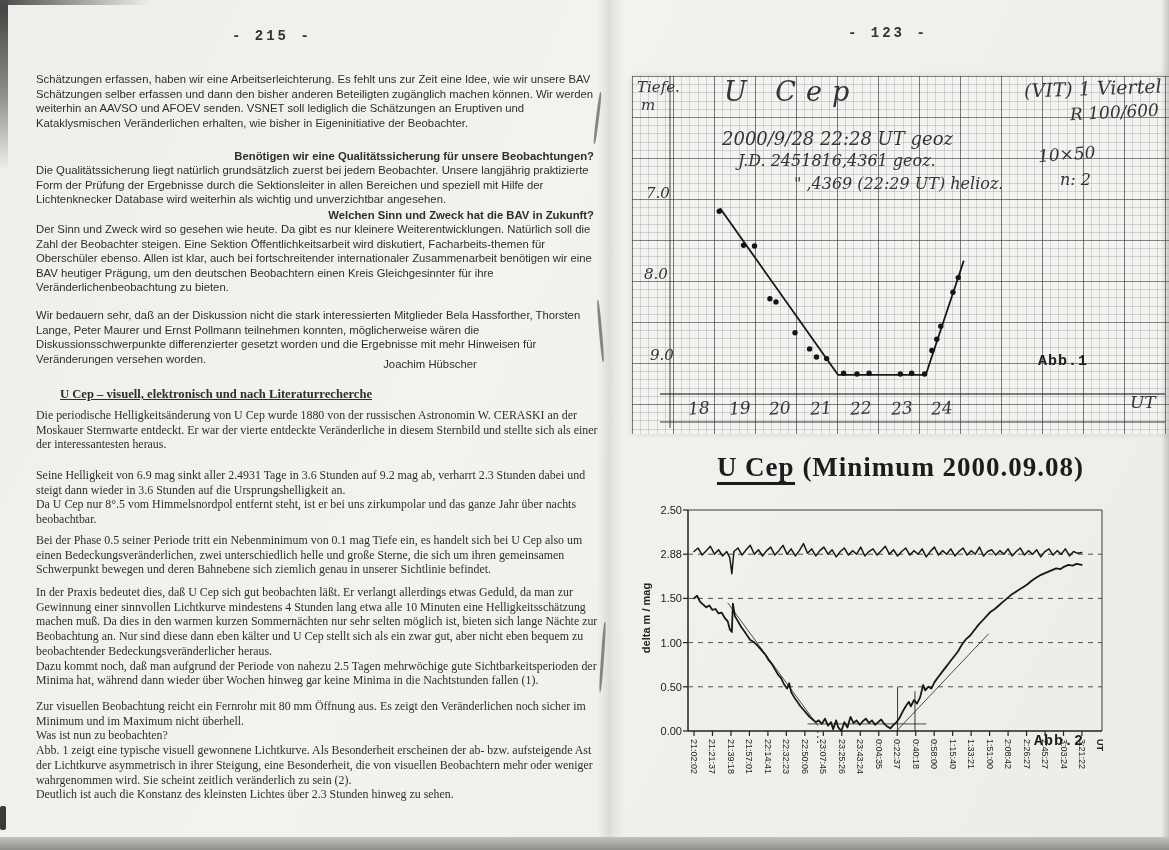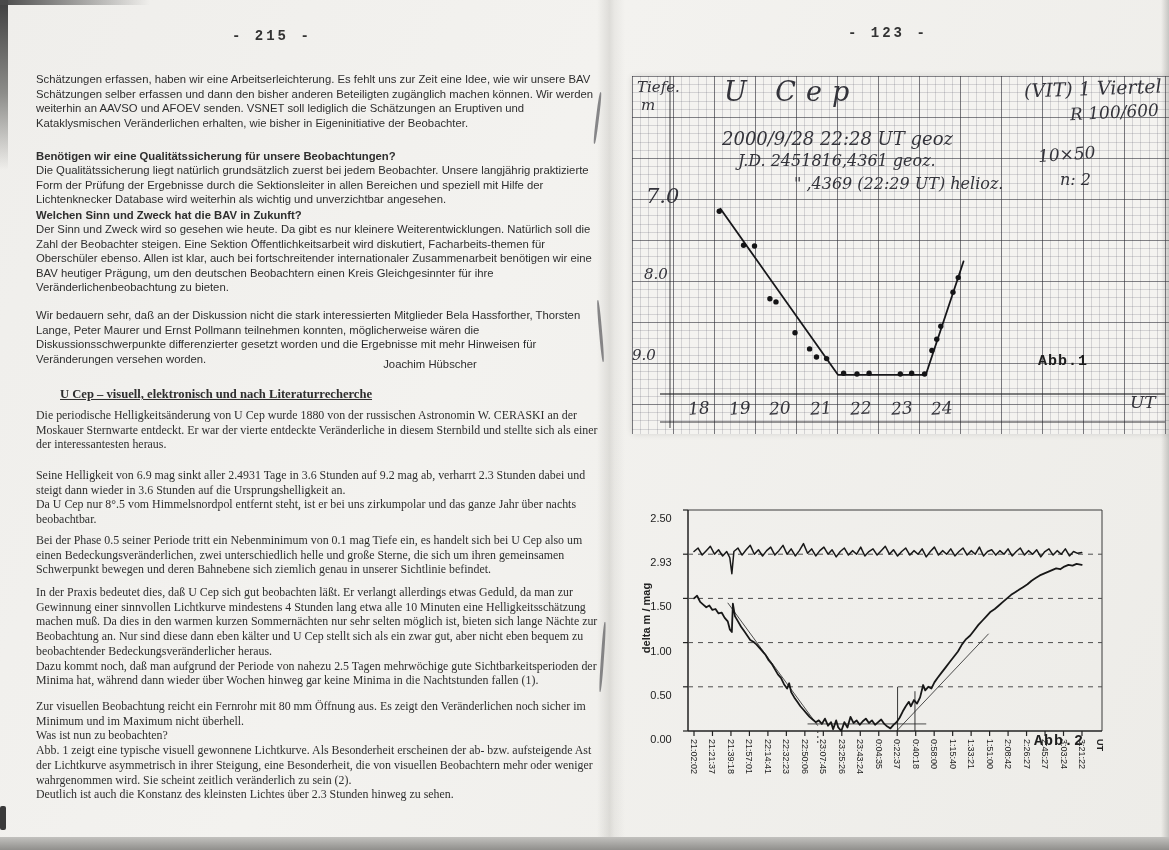--- a/index.html
+++ b/index.html
@@ -17,21 +17,21 @@
         background:linear-gradient(to bottom,#c2c1be,#908f8c);}
   .edge-right{position:absolute;left:1161px;top:0;width:8px;height:850px;
         background:linear-gradient(to right,transparent,rgba(90,90,88,.28));}
   .blot1{position:absolute;left:0;top:806px;width:6px;height:24px;background:#3a3a3a;border-radius:2px;}
   .squig{position:absolute;width:3px;background:#4c4c50;opacity:.65;border-radius:40%;}
   
   .pgnum{position:absolute;font-family:"Liberation Mono",monospace;font-weight:bold;
          font-size:14px;letter-spacing:3px;color:#333;}
   .txt{position:absolute;left:36px;width:558px;font-size:11.3px;line-height:14.6px;
        color:#2e2e2e;white-space:pre-line;}
-  .bold{font-weight:bold;}
+  .bold{font-weight:bold;text-align:right;}
   .serif{font-family:"Liberation Serif",serif;font-size:11.9px;line-height:14.7px;width:562px;}
   .art-head{font-family:"Liberation Serif",serif;font-weight:bold;font-size:12.6px;
             text-decoration:underline;margin-left:24px;}
   .sig{left:330px;width:200px;text-align:center;}
   
   .abb1{position:absolute;left:632px;top:76px;width:537px;height:358px;
         background-color:#f4f3f0;
         background-image:
           repeating-linear-gradient(to right, rgba(45,45,52,.55) 0 1px, transparent 1px 41px),
           repeating-linear-gradient(to bottom, rgba(45,45,52,.5) 0 1px, transparent 1px 41px),
@@ -43,22 +43,22 @@
         color:#33333a;white-space:nowrap;}
   .figlab{position:absolute;font-family:"Liberation Mono",monospace;font-weight:bold;
           font-size:15px;color:#1d1d1d;letter-spacing:1px;}
   
   .abb2{position:absolute;left:632px;top:450px;width:537px;height:380px;}
   .abb2-title{position:absolute;left:0;top:2px;width:537px;text-align:center;
               font-family:"Liberation Serif",serif;font-weight:bold;font-size:27px;
               letter-spacing:1px;color:#1c1c1c;white-space:nowrap;}
   .abb2-title .ustar{border-bottom:3px solid #1c1c1c;padding-bottom:0px;}
   .abb2 svg{position:absolute;left:0;top:50px;}
-  .ytick{position:absolute;width:42px;text-align:center;font-size:11px;color:#222;
-         font-family:"Liberation Sans",sans-serif;margin-top:8px;}
+  .ytick{position:absolute;width:42px;text-align:right;font-size:11px;color:#222;
+         font-family:"Liberation Sans",sans-serif;}
   .xtick{position:absolute;font-size:9px;color:#222;white-space:nowrap;
          transform-origin:0 0;transform:rotate(90deg);font-family:"Liberation Sans",sans-serif;}
   .ylab{position:absolute;font-size:11px;font-weight:bold;color:#222;white-space:nowrap;
         transform:translate(-50%,-50%) rotate(-90deg);}
 </style>
 </head>
 <body>
 
 <div class="stage">
 
@@ -137,26 +137,29 @@
 
     <span class="figlab" style="left:406px;top:277px;">Abb.1</span>
 
   <span class="hand" style="left: 56px; top: 322px; font-size: 17px; transform: rotate(-4deg);">18</span>
       <span class="hand" style="left: 96.5px; top: 322px; font-size: 17px; transform: rotate(-4deg);">19</span>
       <span class="hand" style="left: 137px; top: 322px; font-size: 17px; transform: rotate(-4deg);">20</span>
       <span class="hand" style="left: 177.5px; top: 322px; font-size: 17px; transform: rotate(-4deg);">21</span>
       <span class="hand" style="left: 218px; top: 322px; font-size: 17px; transform: rotate(-4deg);">22</span>
       <span class="hand" style="left: 258.5px; top: 322px; font-size: 17px; transform: rotate(-4deg);">23</span>
       <span class="hand" style="left: 299px; top: 322px; font-size: 17px; transform: rotate(-4deg);">24</span>
-      <span class="hand" style="left: 14px; top: 108px; font-size: 21px;">7.0</span>
+      <span class="hand" style="left: 14px; top: 108px; font-size: 15px;">7.0</span>
       <span class="hand" style="left: 12px; top: 189px; font-size: 15px;">8.0</span>
-      <span class="hand" style="left: 0; top: 270px; font-size: 15px;">9.0</span>
+      <span class="hand" style="left: 18px; top: 270px; font-size: 15px;">9.0</span>
     </div>
 
   <div class="abb2">
+    <div class="abb2-title">
+      <span class="ustar">U Cep</span><span> (Minimum 2000.09.08)</span>
+    </div>
     <svg id="abb2-svg" width="537" height="330" viewBox="0 0 537 330">
         <line x1="56" y1="10" x2="470" y2="10" stroke="#3a3a3a" stroke-width="1"></line>
         <line x1="470" y1="10" x2="470" y2="231" stroke="#3a3a3a" stroke-width="1"></line>
         <line x1="56" y1="10" x2="56" y2="231" stroke="#222" stroke-width="1.5"></line>
         <line x1="56" y1="231" x2="470" y2="231" stroke="#222" stroke-width="1.5"></line>
         <line x1="56" y1="186.8" x2="470" y2="186.8" stroke="#4d4d4d" stroke-width="1" stroke-dasharray="5 5"></line>
         <line x1="56" y1="142.6" x2="470" y2="142.6" stroke="#4d4d4d" stroke-width="1" stroke-dasharray="5 5"></line>
         <line x1="56" y1="98.39999999999998" x2="470" y2="98.39999999999998" stroke="#4d4d4d" stroke-width="1" stroke-dasharray="5 5"></line>
         <line x1="56" y1="54.19999999999999" x2="470" y2="54.19999999999999" stroke="#4d4d4d" stroke-width="1" stroke-dasharray="5 5"></line>
         <line x1="51" y1="10" x2="56" y2="10" stroke="#222" stroke-width="1.2"></line>
@@ -193,21 +196,21 @@
         <line x1="264.554" y1="231" x2="356.62399999999997" y2="133.76" stroke="#222" stroke-width="0.8"></line>
         <line x1="265.577" y1="231" x2="265.577" y2="186.8" stroke="#222" stroke-width="0.9"></line>
         <line x1="282.96799999999996" y1="231" x2="282.96799999999996" y2="191.22" stroke="#222" stroke-width="0.9"></line>
         <polyline points="62,51.548 66.092,48.012 70.184,55.084 74.276,50.66399999999999 78.368,46.244 82.46,54.19999999999999 86.55199999999999,49.78 90.644,55.96799999999999 94.73599999999999,51.548 97.805,57.73599999999999 99.851,73.648 101.89699999999999,51.548 105.989,48.012 110.08099999999999,55.084 114.173,49.78 118.26499999999999,45.359999999999985 122.357,54.19999999999999 126.449,49.78 130.541,55.96799999999999 134.63299999999998,50.66399999999999 138.725,47.127999999999986 142.817,55.084 146.909,50.66399999999999 151.00099999999998,45.359999999999985 155.093,54.19999999999999 159.185,48.89599999999999 163.277,55.96799999999999 167.36899999999997,50.66399999999999 171.46099999999998,43.591999999999985 175.553,53.316 179.64499999999998,48.89599999999999 183.737,55.96799999999999 187.829,50.66399999999999 191.921,47.127999999999986 196.01299999999998,54.19999999999999 200.105,49.78 204.19699999999997,56.852000000000004 208.289,51.548 212.381,48.012 216.47299999999998,55.084 220.565,50.66399999999999 224.65699999999998,54.19999999999999 228.749,47.127999999999986 232.84099999999998,55.96799999999999 236.933,51.548 241.02499999999998,48.89599999999999 245.117,55.084 249.20899999999997,50.66399999999999 253.301,46.244 257.393,54.19999999999999 261.485,49.78 265.577,55.96799999999999 269.669,51.548 273.76099999999997,48.012 277.85299999999995,55.084 281.945,50.66399999999999 286.037,54.19999999999999 290.129,48.89599999999999 294.221,56.852000000000004 298.313,51.548 302.405,47.127999999999986 306.49699999999996,55.084 310.58899999999994,50.66399999999999 314.681,54.19999999999999 318.77299999999997,48.89599999999999 322.86499999999995,55.96799999999999 326.957,51.548 331.049,48.012 335.14099999999996,55.084 339.23299999999995,50.66399999999999 343.325,54.19999999999999 347.417,47.127999999999986 351.50899999999996,55.96799999999999 355.601,51.548 359.693,49.78 363.78499999999997,55.084 367.87699999999995,50.66399999999999 371.969,54.19999999999999 376.061,48.89599999999999 380.15299999999996,55.96799999999999 384.24499999999995,51.548 388.337,48.012 392.429,55.084 396.52099999999996,50.66399999999999 400.61299999999994,54.19999999999999 404.705,49.78 408.79699999999997,56.852000000000004 412.88899999999995,51.548 416.981,48.89599999999999 421.073,55.084 425.16499999999996,50.66399999999999 429.25699999999995,54.19999999999999 433.349,48.89599999999999 437.441,55.96799999999999 441.53299999999996,51.548 445.62499999999994,53.316 449.717,52.43199999999999" fill="none" stroke="#181818" stroke-width="1.5" stroke-linejoin="round" stroke-linecap="round"></polyline>
         <polyline points="62,98.39999999999998 65.069,95.74799999999999 68.138,101.936 71.207,104.588 74.276,107.24 77.345,105.472 80.414,109.89199999999998 83.483,109.008 86.55199999999999,113.42799999999998 89.621,112.54399999999998 92.69,117.84799999999998 95.759,121.384 97.805,129.34 99.851,131.992 100.874,103.704 102.91999999999999,116.07999999999998 105.989,121.384 109.05799999999999,126.688 112.127,131.108 115.196,135.528 118.26499999999999,139.94799999999998 121.334,141.716 124.40299999999999,144.368 127.472,147.904 130.541,151.44 133.61,154.976 136.67899999999997,160.27999999999997 139.748,163.81599999999997 142.817,169.12 145.886,174.42399999999998 148.95499999999998,177.96 152.024,184.148 155.093,188.56799999999998 157.139,183.264 159.185,192.10399999999998 162.254,197.408 165.32299999999998,201.828 168.392,206.248 171.46099999999998,209.784 174.52999999999997,213.32 177.599,216.856 180.668,219.508 183.737,222.16 186.80599999999998,220.392 189.875,223.928 192.944,218.624 196.01299999999998,225.696 199.082,222.16 201.128,229.232 204.19699999999997,220.392 206.243,227.464 209.31199999999998,231 212.381,222.16 215.45,227.464 218.51899999999998,216.856 221.588,223.044 224.65699999999998,220.392 227.726,224.812 230.795,221.276 233.86399999999998,218.624 236.933,223.044 240.00199999999998,220.392 243.071,224.812 246.14,222.16 249.20899999999997,219.508 252.278,223.928 255.34699999999998,226.58 258.416,228.348 261.485,224.812 264.554,222.16 267.623,217.74 270.692,211.552 273.76099999999997,206.248 276.83,201.828 278.876,206.248 281.945,200.06 285.014,203.596 288.08299999999997,197.408 291.152,185.03199999999998 293.198,190.336 296.26699999999994,186.8 299.336,188.56799999999998 302.405,182.38 305.474,177.96 309.566,172.656 313.658,167.352 317.75,162.048 321.842,156.744 325.93399999999997,151.44 330.02599999999995,144.368 334.118,139.064 338.21,135.528 342.30199999999996,130.224 346.39399999999995,124.92 350.486,120.5 354.578,116.07999999999998 358.66999999999996,111.65999999999998 362.762,109.008 366.854,105.472 370.94599999999997,101.936 375.03799999999995,98.39999999999998 379.13,94.86399999999998 383.222,92.21199999999999 387.31399999999996,89.55999999999997 391.40599999999995,86.90799999999999 395.498,84.256 399.59,80.72 403.68199999999996,78.06799999999998 407.77399999999994,75.416 411.866,73.648 415.95799999999997,71.88 420.04999999999995,70.112 424.142,68.344 428.234,69.22799999999998 432.32599999999996,66.576 436.41799999999995,64.80799999999999 440.51,65.69199999999998 444.602,63.92400000000001 449.717,64.80799999999999" fill="none" stroke="#181818" stroke-width="1.8" stroke-linejoin="round" stroke-linecap="round"></polyline>
       </svg>
     <span class="ylab" style="left:14px;top:168px;">delta m / mag</span>
     <span class="figlab" style="left:402px;top:283px;">Abb.2</span>
 
   <span class="ytick" style="left: 8px; top: 54px;">2.50</span>
-      <span class="ytick" style="left: 8px; top: 98.2px;">2.93</span>
+      <span class="ytick" style="left: 8px; top: 98.2px;">2.88</span>
       <span class="ytick" style="left: 8px; top: 142.4px;">1.50</span>
       <span class="ytick" style="left: 8px; top: 186.6px;">1.00</span>
       <span class="ytick" style="left: 8px; top: 230.8px;">0.50</span>
       <span class="ytick" style="left: 8px; top: 275px;">0.00</span>
       <span class="xtick" style="left: 67px; top: 289px;">21:02:02</span>
       <span class="xtick" style="left: 85.4754px; top: 289px;">21:21:37</span>
       <span class="xtick" style="left: 103.951px; top: 289px;">21:39:18</span>
       <span class="xtick" style="left: 122.426px; top: 289px;">21:57:01</span>
       <span class="xtick" style="left: 140.902px; top: 289px;">22:14:41</span>
       <span class="xtick" style="left: 159.377px; top: 289px;">22:32:23</span>

